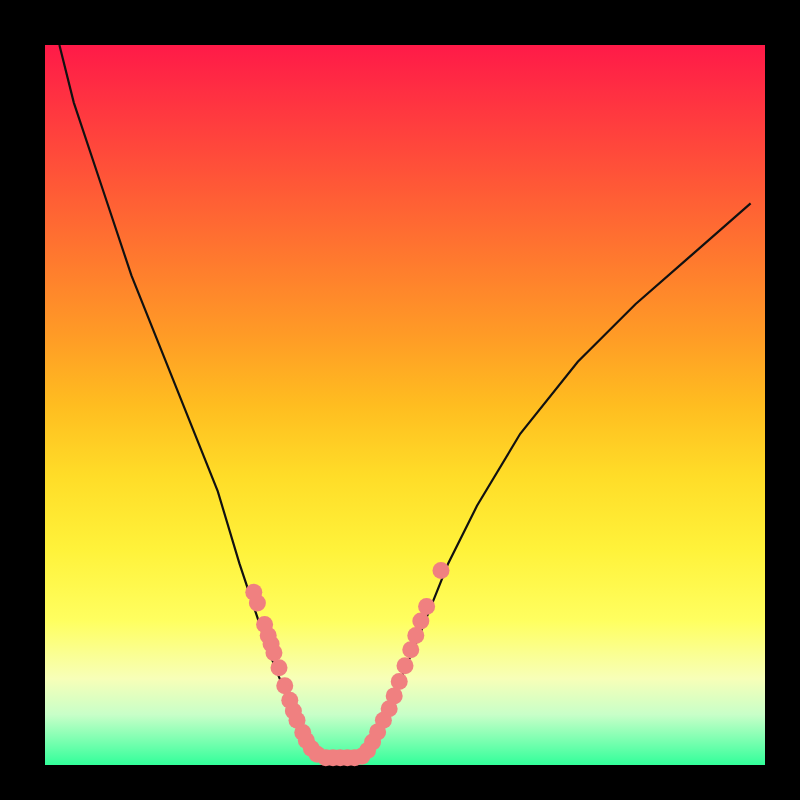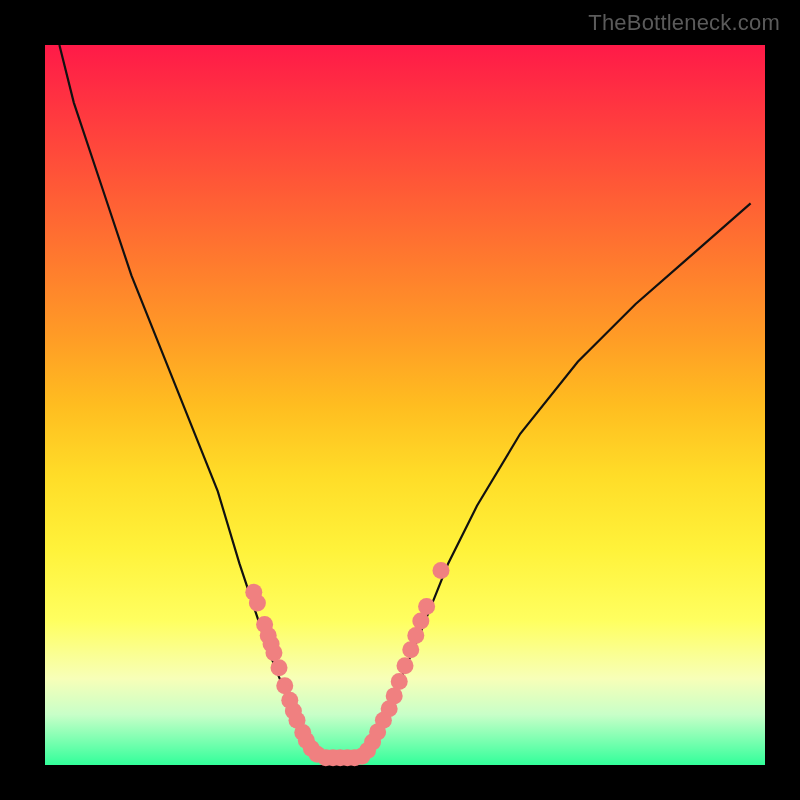--- a/index.html
+++ b/index.html
@@ -55,21 +55,20 @@
     top: 0;
     width: 720px;
     height: 720px;
     overflow: visible;
   }
 </style>
 </head>
 <body>
 
 <div class="stage">
-  <div class="watermark">TheBottleneck.com</div>
 
   <div class="plot-area">
     <svg class="curve" viewBox="0 0 720 720" preserveAspectRatio="none">
 
       <path id="seg-left" fill="none" stroke="#111" stroke-width="2.2" d="M14.40 0.00 L28.80 57.60 L57.60 144.00 L86.40 230.40 L115.20 302.40 L144.00 374.40 L172.80 446.40 L194.40 518.40 L208.80 561.60 L223.20 604.80 L237.60 640.80 L248.40 669.60 L259.20 691.20 L266.40 705.60 L272.16 711.36"></path>
       <path id="seg-flat" fill="none" stroke="#111" stroke-width="2.2" d="M272.16 711.36 L280.80 712.80 L288.00 712.80 L295.20 712.80 L302.40 712.80 L309.60 712.80 L316.80 711.36"></path>
       <path id="seg-right" fill="none" stroke="#111" stroke-width="2.2" d="M316.80 711.36 L327.60 698.40 L338.40 676.80 L352.80 640.80 L374.40 590.40 L403.20 518.40 L432.00 460.80 L475.20 388.80 L532.80 316.80 L590.40 259.20 L648.00 208.80 L705.60 158.40"></path>
 
       <g id="dots">
           <circle cx="208.80" cy="547.20" r="8.5" fill="#f08080"></circle>

